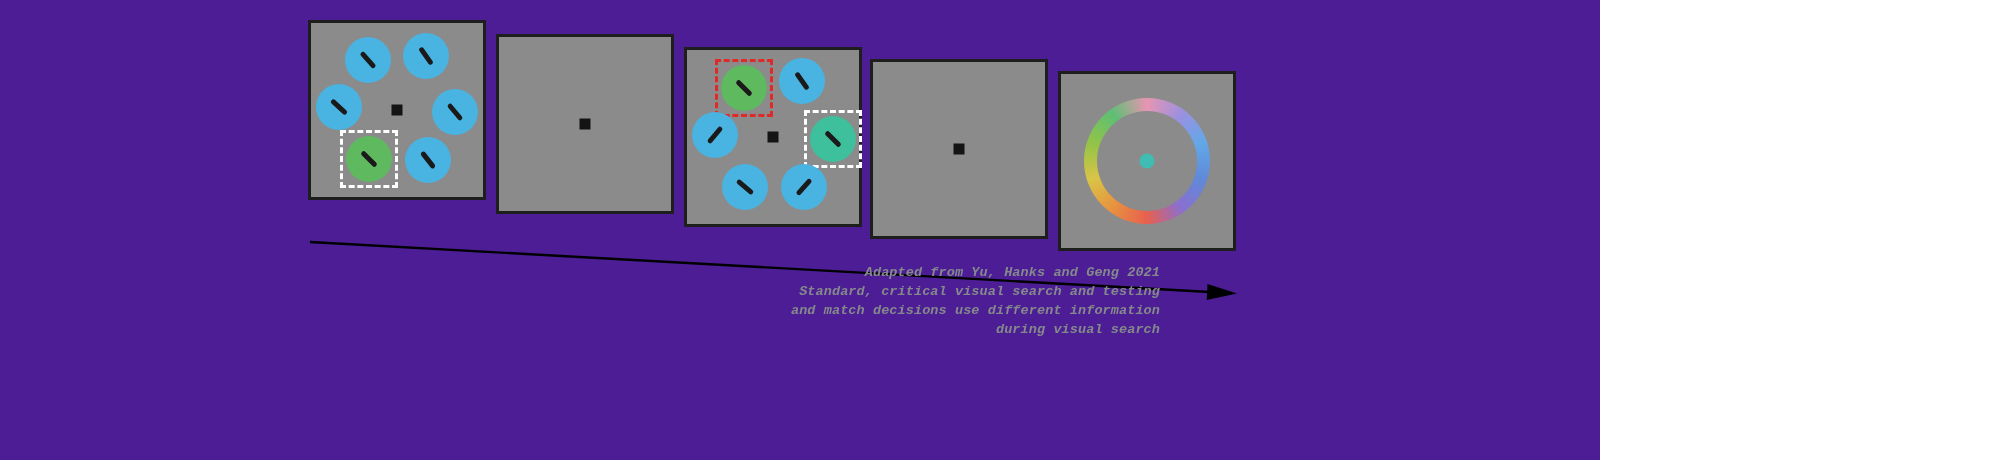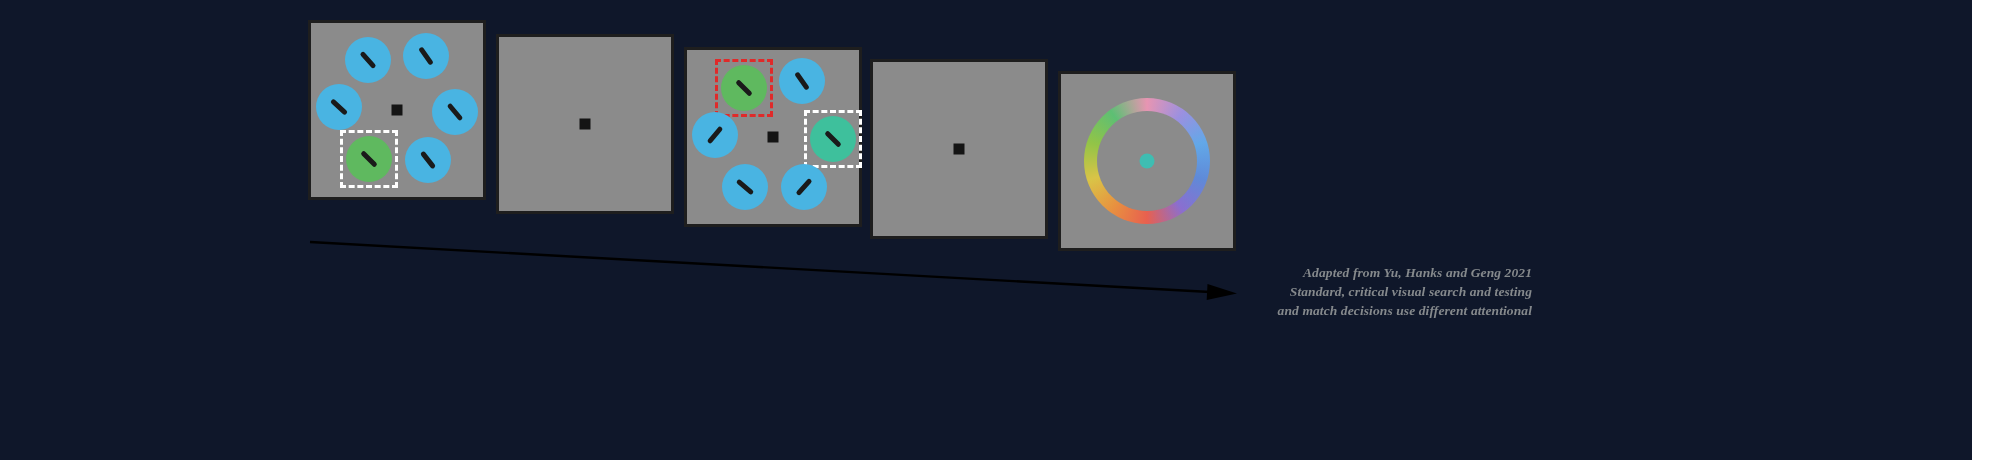--- a/index.html
+++ b/index.html
@@ -1,22 +1,22 @@
 <!DOCTYPE html>
 <html><head>
 <meta charset="utf-8">
 <style>
   html, body { margin: 0; padding: 0; background: #ffffff; }
   .stage {
     position: relative;
-    width: 1972px;
+    width: 1600px;
     height: 460px;
-    background: #0f172a;
+    background: #4c1d95;
     overflow: hidden;
-    font-family: Liberation Serif, serif;
+    font-family: Liberation Mono, monospace;
   }
   .panel {
     position: absolute;
     width: 178px;
     height: 180px;
     box-sizing: border-box;
     border: 3px solid #1e1e1e;
   }
   .panel.p1 { left: 308px;  top: 20px; }
   .panel.p2 { left: 496px;  top: 34px; }
@@ -151,16 +151,17 @@
     </div>
 
   <svg class="timeline" width="960" height="84" viewBox="0 0 960 84">
     <line x1="8" y1="12" x2="908" y2="62" stroke="#000000" stroke-width="2.4"></line>
     <polygon points="935,63.5 904.7,69.9 905.5,53.9" fill="#000000"></polygon>
   </svg>
 
   <div class="caption" style="color: rgb(133, 137, 140);">
     <div>Adapted from Yu, Hanks and Geng 2021</div>
     <div>Standard, critical visual search and testing</div>
-    <div>and match decisions use different attentional</div>
+    <div>and match decisions use different information</div>
+    <div>during visual search</div>
   </div>
 
 </div>
 
 </body></html>

